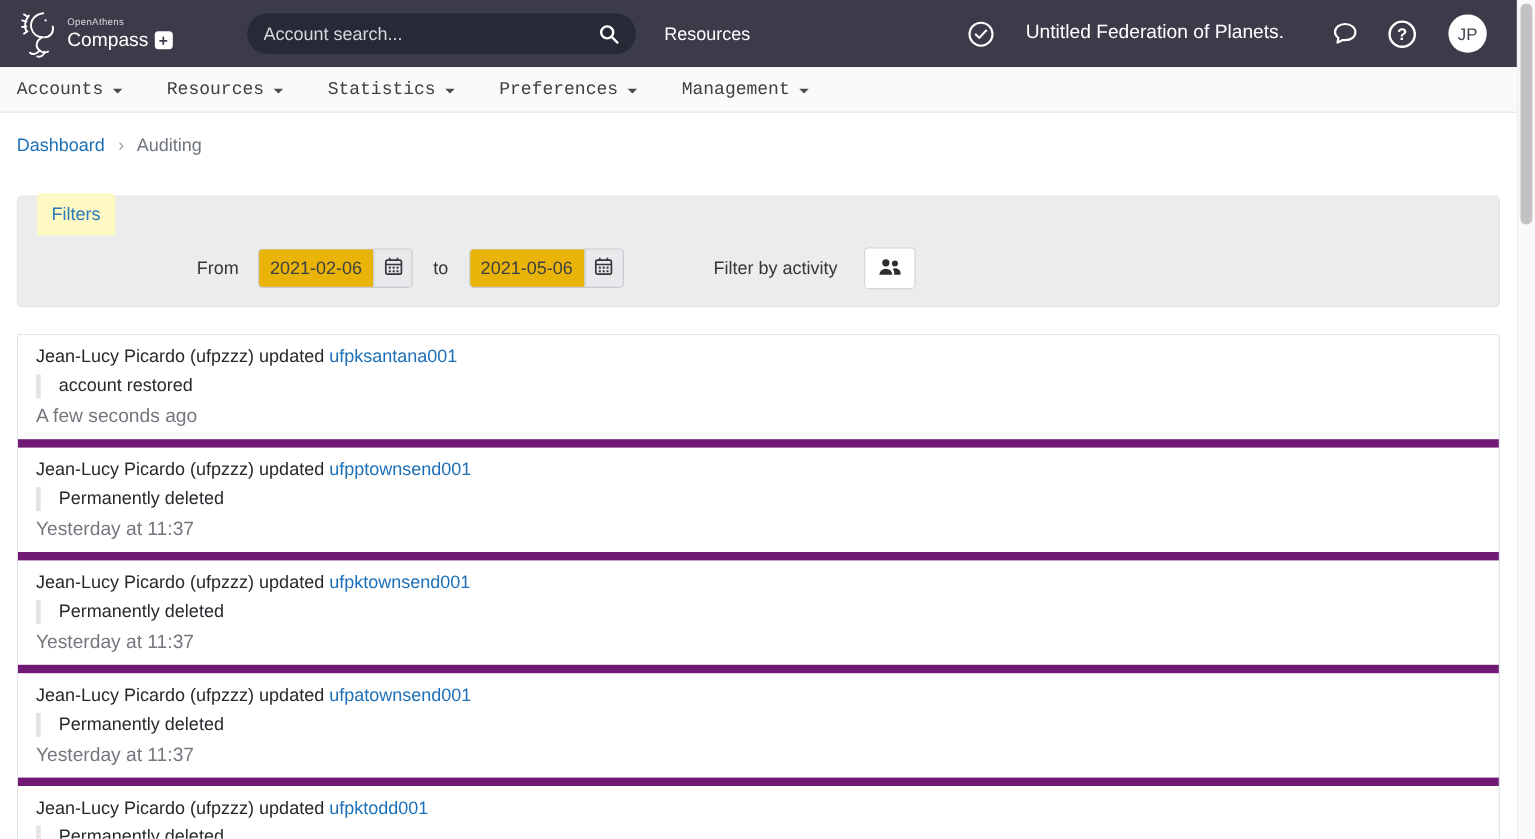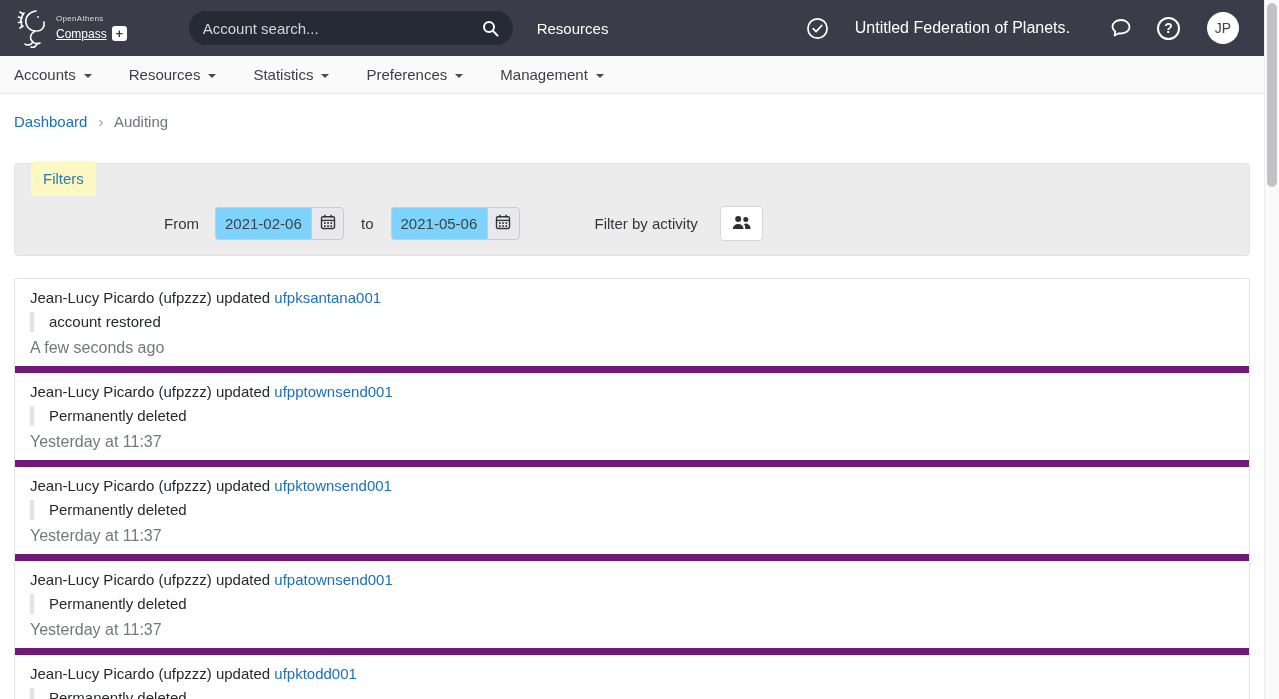--- a/index.html
+++ b/index.html
@@ -8,21 +8,21 @@
   .app { width:1264px; position:relative; }
 
   
   .navbar { height:56px; background:#3c3b49; display:flex; align-items:center;
             padding:0 25px 0 14px; }
   .brand { display:flex; align-items:center; cursor:pointer; }
   .brand-mark svg { width:37px; height:42px; display:block; }
   .brand-text { display:flex; flex-direction:column; margin-left:5px; color:#fff; line-height:1; }
   .brand-product { font-size:8px; letter-spacing:.3px; opacity:.8; margin-bottom:3px; }
   .brand-row { display:flex; align-items:center; }
-  .brand-app { font-size:12px;text-decoration:underline; }
+  .brand-app { font-size:16px; }
   .plus-badge { width:15px; height:15px; background:#fff; border-radius:3px; margin-left:5px;
                 color:#3c3b49; font-size:13px; font-weight:bold; display:flex;
                 align-items:center; justify-content:center; line-height:1; }
   .search { margin-left:62px; width:324px; height:34px; background:#262a36;
             border-radius:17px; display:flex; align-items:center; padding:0 14px; }
   .search input { flex:1; background:transparent; border:none; outline:none;
                   color:#3b82f6; font-size:15px; }
   .search input::placeholder { color:#d4d6dc; }
   .search-icon svg { width:17px; height:17px; display:block; }
   .advanced { margin-left:24px; color:#fff; font-size:15px; text-decoration:none; cursor:pointer; }
@@ -33,21 +33,21 @@
   .chat-btn svg { width:24px; height:24px; }
   .help-btn { margin-left:24px; width:23px; height:23px; border:2px solid #fff; border-radius:50%;
               color:#fff; font-size:14px; font-weight:bold; display:flex; align-items:center;
               justify-content:center; cursor:pointer; }
   .avatar { margin-left:27px; width:32px; height:32px; border-radius:50%; background:#fff;
             color:#43424f; font-size:14px; display:flex; align-items:center;
             justify-content:center; cursor:pointer; }
 
   
   .subnav { height:38px; background:#fafafa; border-bottom:1px solid #e7e7e9;
-            display:flex; align-items:center; padding:0 14px; gap:37px; }
+            display:flex; align-items:center; padding:0 14px; gap:37px;font-family:Liberation Mono, monospace; }
   .subnav-item { display:flex; align-items:center; gap:8px; font-size:15px;
                  color:#3f4045; cursor:pointer; }
   .caret { width:0; height:0; border-left:4px solid transparent;
            border-right:4px solid transparent; border-top:4px solid #4a4b50; margin-top:2px; }
 
   
   .breadcrumb { margin:19px 14px 0; font-size:15px; }
   .breadcrumb a { color:#1d70b8; text-decoration:none; cursor:pointer; }
   .breadcrumb .sep { color:#9aa0a6; margin:0 7px; }
   .breadcrumb .cur { color:#6f767d; }
@@ -58,21 +58,21 @@
   .filters-tab { position:absolute; top:-3px; left:16px; background:#fef9c3; color:#2a7ab8;
                  font-size:15px; padding:9px 12px; border-radius:4px 4px 0 0; cursor:pointer; }
   .filters-row { position:absolute; top:42px; left:149px; display:flex; align-items:center; }
   .flabel { font-size:15px; color:#33363a; }
   .flabel.from { margin-right:16px; }
   .flabel.to { margin:0 17px; }
   .flabel.activity { margin-left:75px; }
   .input-group { display:flex; }
   .date-input { width:96px; height:33px; border:1px solid #c8ccd0; border-right:none;
                 border-radius:4px 0 0 4px; padding:0 9px; font-size:15px; color:#3c4146;
-                background:#7dd3fc; outline:none; }
+                background:#eab308; outline:none; }
   .cal-btn { width:33px; height:33px; border:1px solid #c8ccd0; background:#e9e9eb;
              border-radius:0 4px 4px 0; display:flex; align-items:center;
              justify-content:center; cursor:pointer; }
   .cal-btn svg { width:16px; height:16px; }
   .people-btn { margin-left:22px; width:43px; height:35px; background:#fff;
                 border:1px solid #d6d6d8; border-radius:4px; display:flex;
                 align-items:center; justify-content:center; cursor:pointer; }
   .people-btn svg { width:19px; height:15px; }
 
   

